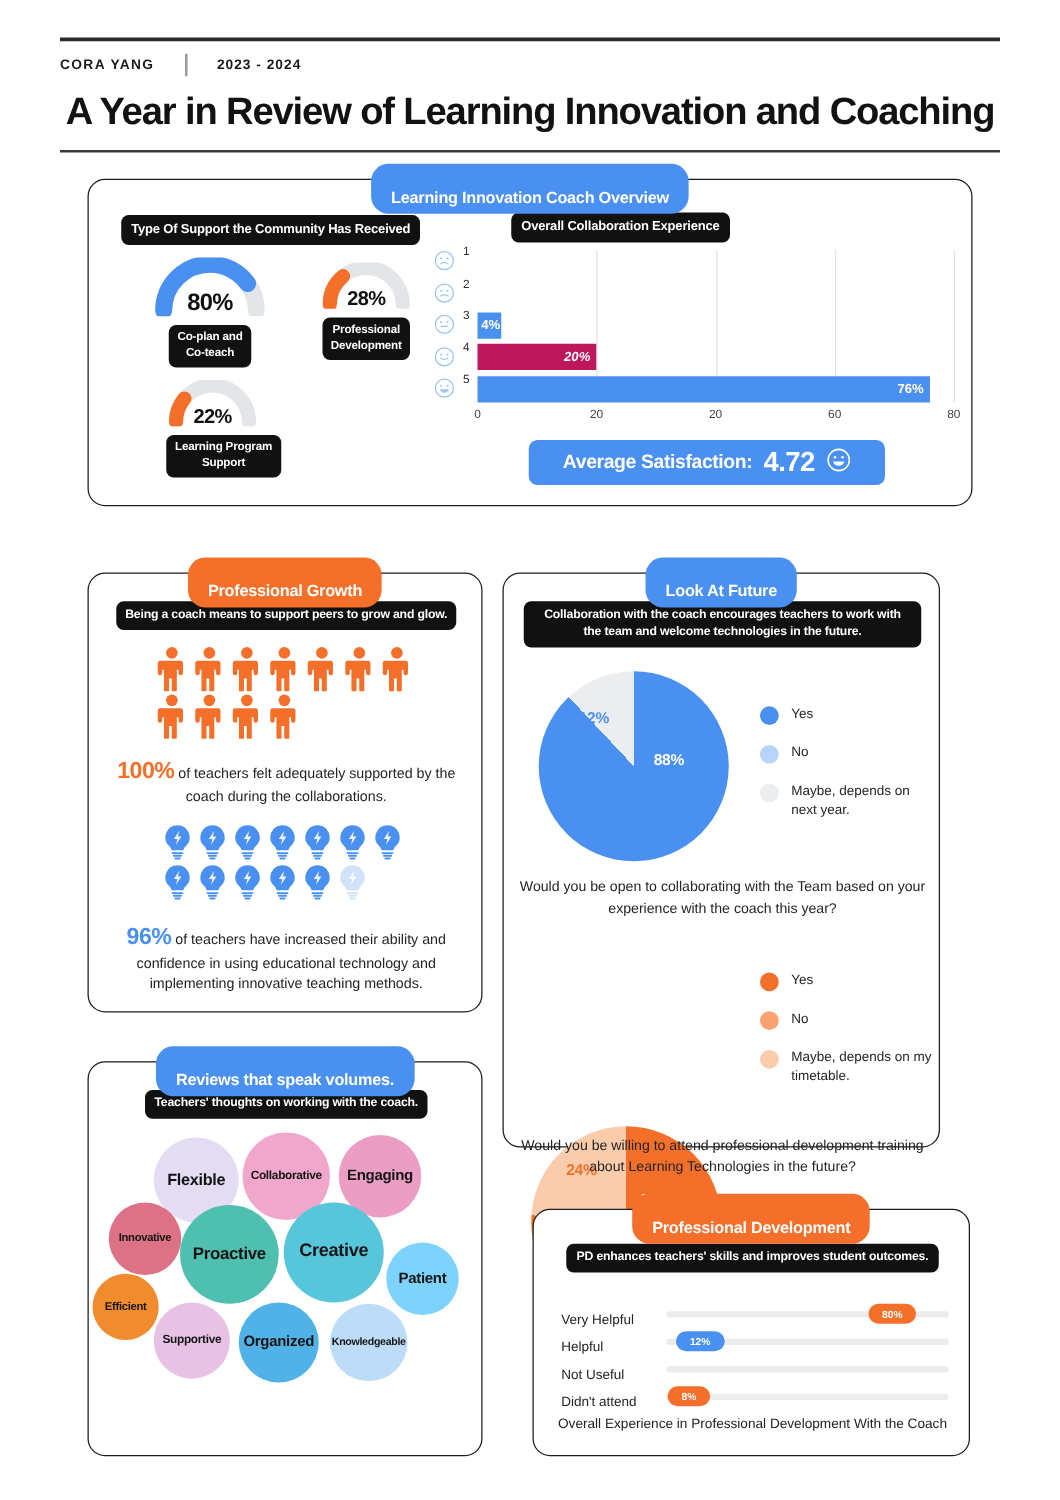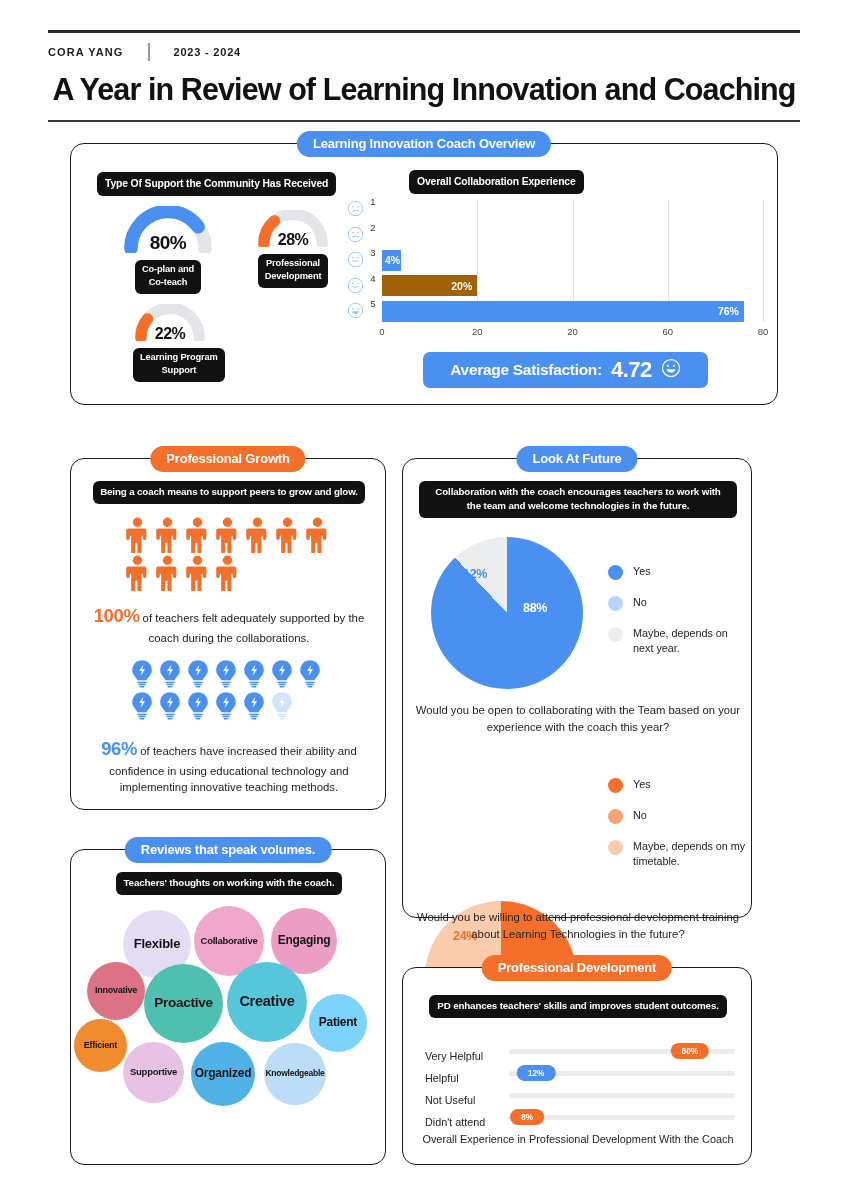--- a/index.html
+++ b/index.html
@@ -24,21 +24,21 @@
     text-align:center; color:#121212; line-height:1.15; white-space:nowrap;
   }
   .rule-bottom { height:2px; background:#3a3a3a; width:100%; margin-top:13px; }
 
   
   .panel {
     position:absolute; border:1.7px solid #1b1b1b; border-radius:14px; background:#fff;
   }
   .tab {
     position:absolute; top:-13px; left:50%; transform:translateX(-50%);
-    padding:5px 16px 6px; border-radius:14px; color:#fff;
+    padding:19px 16px 6px; border-radius:14px; color:#fff;
     font-size:13px; font-weight:bold; white-space:nowrap; letter-spacing:-0.2px;
     z-index:5;
   }
   .tab.blue { background:#4a90f0; }
   .tab.orange { background:#f4702a; }
   .blk-label {
     display:inline-block; background:#111; color:#fff; border-radius:6px;
     padding:4px 8px 5px; font-size:10.4px; font-weight:bold; letter-spacing:-0.15px;
     line-height:1.45;
   }
@@ -132,21 +132,21 @@
   #reviews-quote { position:absolute; left:8px; top:22px; width:300px; text-align:center; }
   #reviews-quote .blk-label { font-size:9.8px; padding:4px 8px 5px; }
   #bubbles { position:absolute; left:0; top:52px; width:316px; height:255px; }
   .bubble {
     position:absolute; border-radius:50%; display:flex; align-items:center;
     justify-content:center; text-align:center; color:#141414; font-weight:bold;
     letter-spacing:-0.25px; line-height:1.1;
   }
 
   
-  #panel-pd { left:402px; top:967px; width:350px; height:198px; }
+  #panel-pd { left:426px; top:967px; width:350px; height:198px; }
   #pd-quote { position:absolute; left:14px; top:27px; width:322px; text-align:center; }
   #pd-quote .blk-label { font-size:9.8px; padding:4px 8px 5px; }
   #pd-rows { position:absolute; left:22px; top:72px; width:310px; }
   .pd-row { display:flex; align-items:flex-end; height:22px; }
   .pd-name { width:84px; flex:0 0 84px; font-size:10.8px; color:#242424; }
   .pd-track { position:relative; flex:1; height:22px; }
   .pd-line { position:absolute; left:0; right:0; top:9px; height:5px; background:#ececec;
              border-radius:3px; }
   .pd-pill {
     position:absolute; top:3px; height:16px; padding:0 11px; border-radius:9px;
@@ -260,21 +260,21 @@
       </div>
       <div class="bc-row">
         <span class="bc-face"><svg viewBox="0 0 24 24" width="17" height="17">
             <circle cx="12" cy="12" r="10.2" fill="none" stroke="#9cc4f5" stroke-width="1.4"></circle>
             <circle cx="8.4" cy="9.4" r="1.15" fill="#9cc4f5"></circle>
             <circle cx="15.6" cy="9.4" r="1.15" fill="#9cc4f5"></circle>
             <path d="M8 13.6 q4 2.4 8 0" fill="none" stroke="#9cc4f5" stroke-width="1.4" stroke-linecap="round"></path>
           </svg></span>
         <span class="bc-num">4</span>
         <div class="bc-track">
-          <div class="bc-bar" style="width: 25%; background: #a16207;">20%</div>
+          <div class="bc-bar" style="width: 25%; background: #be185d; font-style: italic;">20%</div>
         </div>
       </div>
       <div class="bc-row">
         <span class="bc-face"><svg viewBox="0 0 24 24" width="17" height="17">
             <circle cx="12" cy="12" r="10.2" fill="none" stroke="#9cc4f5" stroke-width="1.4"></circle>
             <circle cx="8.4" cy="9.4" r="1.15" fill="#9cc4f5"></circle>
             <circle cx="15.6" cy="9.4" r="1.15" fill="#9cc4f5"></circle>
             <path d="M6.8 13.2 A5.4 5.4 0 0 0 17.2 13.2 Z" fill="#9cc4f5"></path>
           </svg></span>
         <span class="bc-num">5</span>

